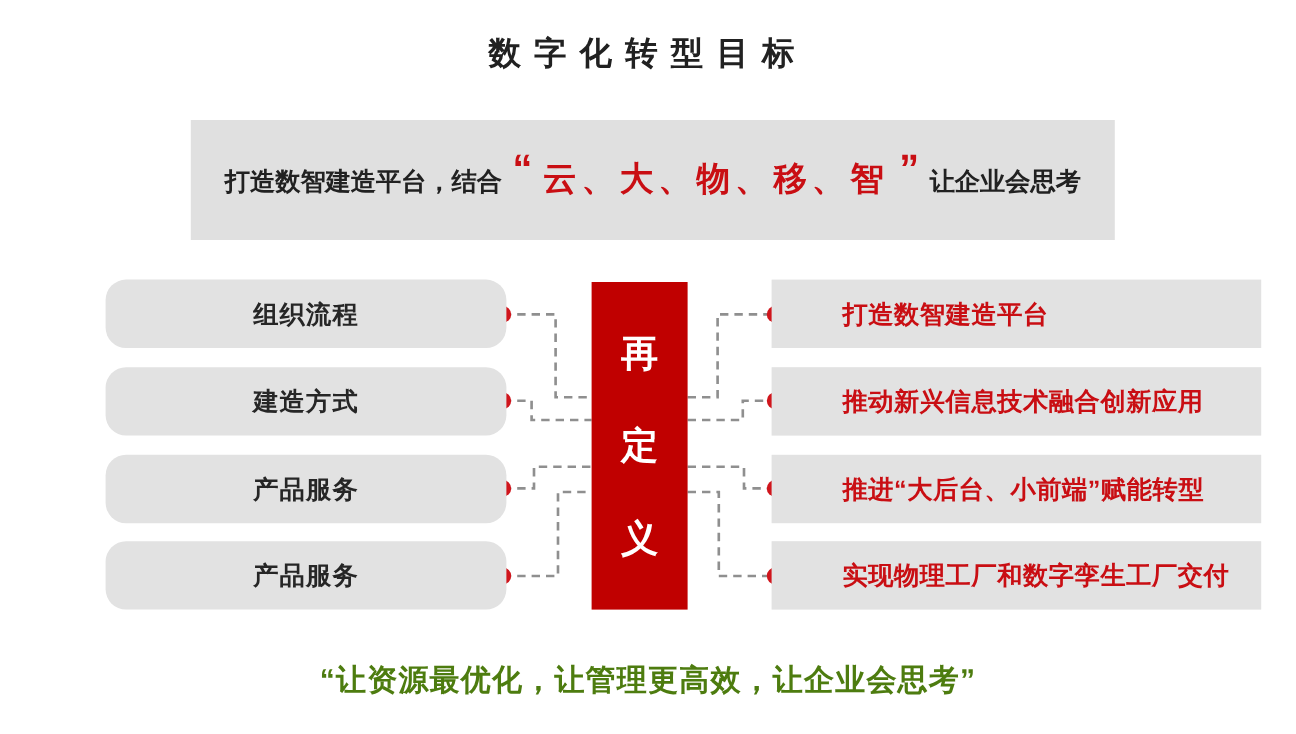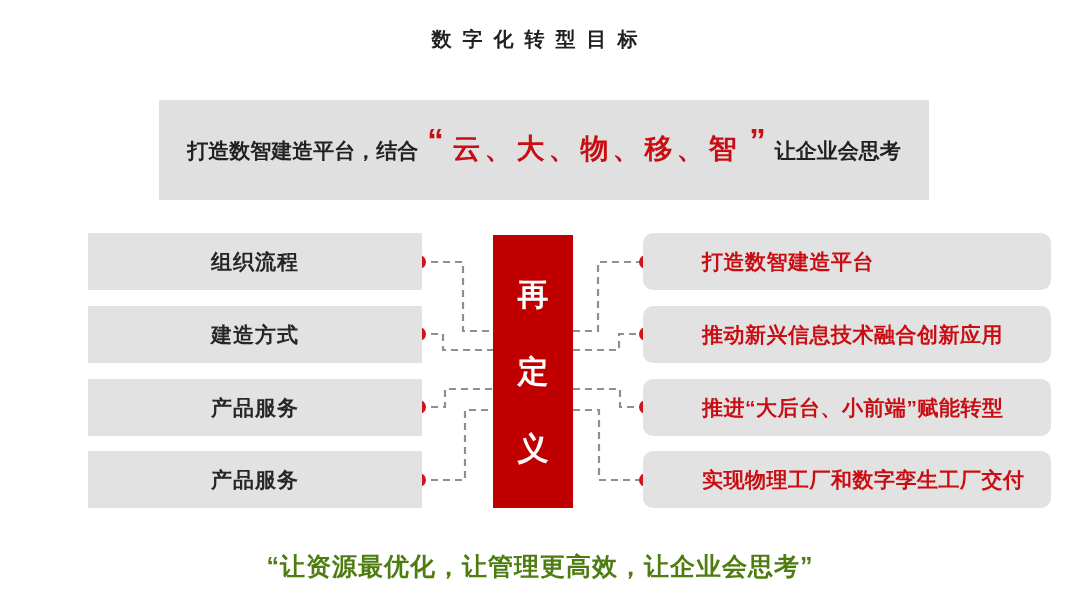--- a/index.html
+++ b/index.html
@@ -6,21 +6,21 @@
   body{
     width:1080px;height:612px;position:relative;overflow:hidden;
     font-family:"Liberation Sans","DejaVu Sans",sans-serif;
     -webkit-font-smoothing:antialiased;
   }
   .abs{position:absolute;}
 
   
   .page-title{
     top:26px;left:0;width:1080px;text-align:center;
-    font-size:20px;font-weight:bold;color:#212121;letter-spacing:11px;
+    font-size:27px;font-weight:bold;color:#212121;letter-spacing:11px;
   }
 
   
   .banner{
     top:100px;left:159px;width:770px;height:100px;background:#e0e0e0;
     display:flex;flex-direction:column;justify-content:center;align-items:center;
     gap:9px;
   }
   .banner-line{
     font-size:21px;font-weight:bold;color:#212121;white-space:nowrap;line-height:30px;
@@ -28,22 +28,22 @@
   .banner-highlight{color:#c90e13;letter-spacing:4px;font-size:28px;}
   .banner-quote{
     color:#c90e13;font-size:33px;font-weight:bold;line-height:0;
     position:relative;top:-6px;padding:0 3px;
   }
 
   
   .row-box{
     background:#e2e2e2;height:57px;display:flex;align-items:center;
   }
-  .left-box{left:88px;width:334px;justify-content:center;}
-  .right-box{left:643px;width:408px;justify-content:flex-start;padding-left:59px;box-sizing:border-box;border-radius:10px;}
+  .left-box{left:88px;width:334px;justify-content:center;border-radius:17px;}
+  .right-box{left:643px;width:408px;justify-content:flex-start;padding-left:59px;box-sizing:border-box;}
   .left-box .row-label{font-size:21px;font-weight:bold;color:#262626;letter-spacing:1px;}
   .right-box .row-label{font-size:21px;font-weight:bold;color:#c90e13;letter-spacing:0.5px;}
   .row-t1{top:233px;} .row-t2{top:306px;text-align:right;} .row-t3{top:379px;} .row-t4{top:451px;}
 
   
   .center-box{
     left:493px;top:235px;width:80px;height:273px;background:#c00000;
     display:flex;flex-direction:column;align-items:center;justify-content:center;gap:46px;
   }
   .center-char{

